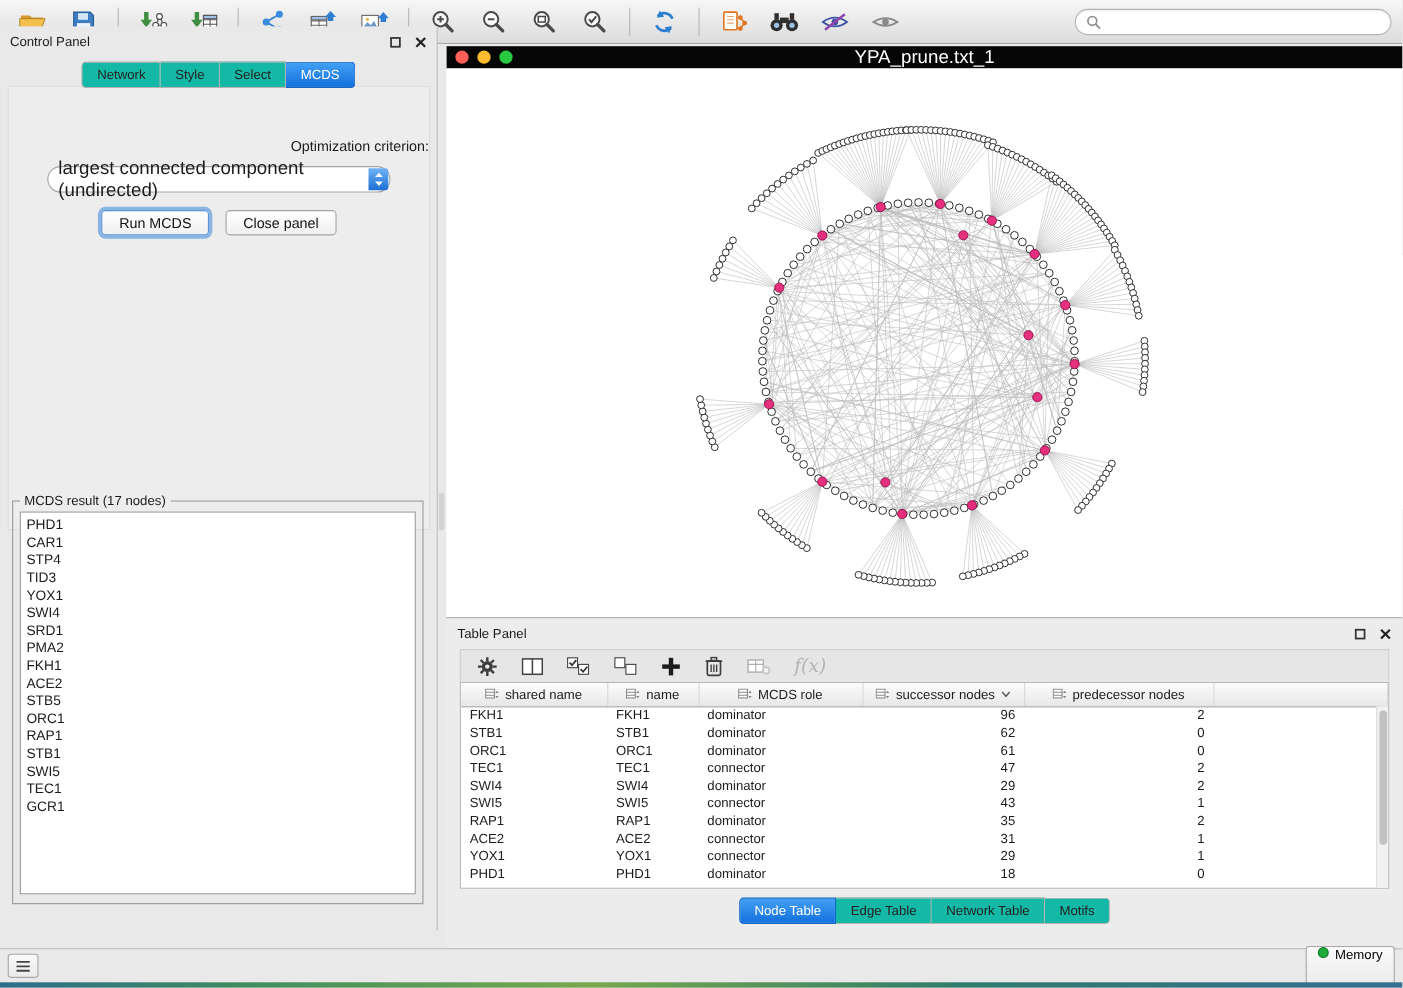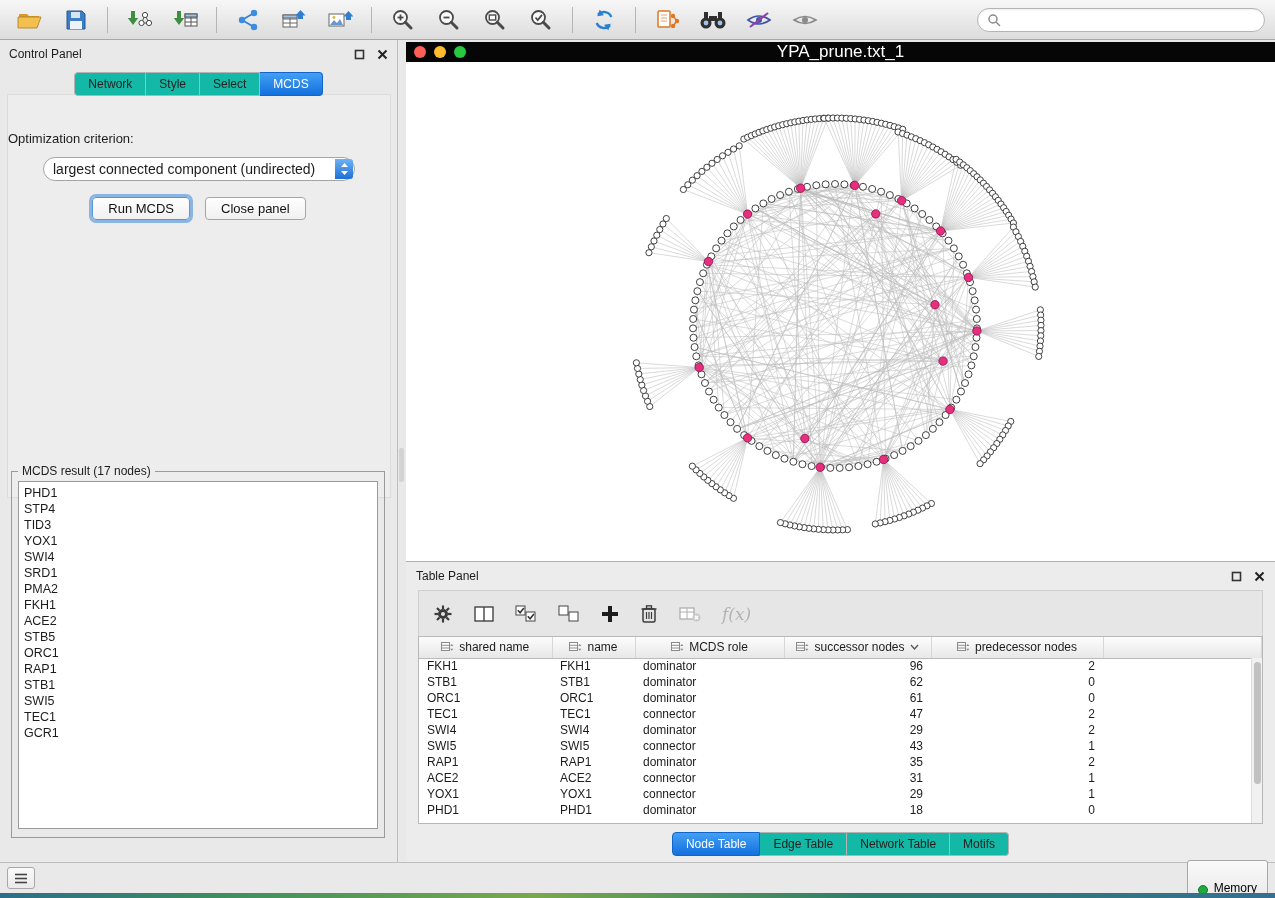--- a/index.html
+++ b/index.html
@@ -9,31 +9,31 @@
 svg{display:block}
 
 
 #toolbar{position:absolute;left:0;top:0;width:1275px;height:40px;background:linear-gradient(#f7f7f7,#dcdcdc);border-bottom:1px solid #a8a8a8;display:flex;align-items:center;padding:0 10px;gap:6px}
 .tb-btn{width:40px;height:32px;display:flex;align-items:center;justify-content:center;border-radius:4px}
 .tb-sep{width:1px;height:26px;background:#b5b5b5;margin:0 5px}
 #search-box{margin-left:auto;width:288px;height:24px;background:#fff;border:1px solid #b5b5b5;border-radius:12px;display:flex;align-items:center;padding:0 9px;gap:5px;box-shadow:inset 0 1px 2px rgba(0,0,0,.08)}
 #search-box input{border:none;outline:none;flex:1;font-size:12px;background:transparent}
 
 
-#control-panel{position:absolute;left:0;top:40px;width:398px;height:822px;background:#e9e9e9;border-right:1px solid #bdbdbd}
+#control-panel{position:absolute;left:0;top:24px;width:398px;height:822px;background:#e9e9e9;border-right:1px solid #bdbdbd}
 .panel-header{height:28px;display:flex;align-items:center;padding:0 9px;font-size:12px}
 .win-icons{margin-left:auto;display:flex;gap:12px;align-items:center}
 .tab-page{position:absolute;left:7px;top:54px;width:384px;height:404px;background:#ededed;border:1px solid #dcdcdc}
 .tabs-row{position:absolute;left:0;top:32px;width:100%;display:flex;justify-content:center;z-index:2}
 .tab{font-size:12px;padding:4px 13px;background:#14b8a6;border:1px solid #b3b3b3;border-left-width:0;color:#222;cursor:pointer;white-space:nowrap}
 .tab:first-child{border-left-width:1px;border-radius:4px 0 0 4px}
 .tab:last-child{border-radius:0 4px 4px 0}
 .tab.active{background:linear-gradient(#43a0f5,#1470dd);color:#fff;border-color:#1265c8}
-.opt-label{text-align:left;margin-top:36px;font-size:13px}
-.select{margin:11px auto 0;width:312px;height:24px;background:#fff;border:1px solid #a5a5a5;border-radius:12px;display:flex;align-items:center;font-size:14px;padding-left:9px;position:relative}
+.opt-label{text-align:right;margin-top:46px;font-size:13px}
+.select{margin:11px auto 0;width:312px;height:24px;background:#fff;border:1px solid #a5a5a5;border-radius:12px;display:flex;align-items:center;font-size:17px;padding-left:9px;position:relative}
 .select .stepper{position:absolute;right:1px;top:1px;bottom:1px;width:18px;border-radius:0 3px 3px 0;background:linear-gradient(#6fb2f5,#1c6fd6);display:flex;align-items:center;justify-content:center}
 .btn-row{display:flex;justify-content:center;gap:15px;margin-top:16px}
 .btn{font-size:13px;padding:3px 15px;background:linear-gradient(#ffffff,#f0f0f0);border:1px solid #a5a5a5;border-radius:4px;color:#111}
 .btn.focused{box-shadow:0 0 0 3px rgba(96,156,222,.7);border-color:#5b95d6}
 #mcds-fieldset{position:absolute;left:11px;top:424px;width:374px;height:374px;border:1px solid #9a9a9a;padding:3px 6px 6px;background:transparent}
 #mcds-fieldset legend{font-size:12px;padding:0 4px}
 #mcds-list{width:100%;height:348px;background:#fff;border:1px solid #9a9a9a;overflow:hidden;padding:3px 5px;font-size:12.5px;line-height:16px}
 .mcds-item{height:16px}
 #v-splitter{position:absolute;left:398px;top:40px;width:8px;height:822px}
 #v-splitter .grip{position:absolute;left:1px;top:408px;width:5px;height:34px;border-radius:2px;background:#d3d3d3}
@@ -42,37 +42,37 @@
 #network-window{position:absolute;left:406px;top:42px;width:869px;height:519px;background:#fff}
 #network-titlebar{height:20px;background:#060606;display:flex;align-items:center;color:#fff;font-size:17px;position:relative}
 .traffic{display:flex;gap:8px;padding-left:8px;z-index:2}
 .traffic span{width:12px;height:12px;border-radius:50%}
 #network-title{position:absolute;left:0;right:0;text-align:center}
 #network-canvas{width:869px;height:499px;background:#fff}
 
 
 #table-panel{position:absolute;left:406px;top:561px;width:869px;height:301px;background:#ececec;border-top:1px solid #b0b0b0;display:flex;flex-direction:column}
 #table-header-bar{height:28px;display:flex;align-items:center;padding:0 10px;font-size:12px}
-#table-toolbar{margin:0 12px;height:46px;background:#e6e6e6;border:1px solid #cfcfcf;border-bottom:none;display:flex;align-items:center;gap:21px;padding:0 14px}
+#table-toolbar{margin:0 12px;height:30px;background:#e6e6e6;border:1px solid #cfcfcf;border-bottom:none;display:flex;align-items:center;gap:21px;padding:0 14px}
 .tt-btn{display:flex;align-items:center;justify-content:center}
 .fx{font-family:"DejaVu Serif",serif;font-style:italic;font-size:17px;color:#b3b3b3}
 #table-wrap{margin:0 12px;height:188px;background:#fff;border:1px solid #b8b8b8;position:relative;overflow:hidden}
 #node-table{width:100%;border-collapse:collapse;table-layout:fixed;font-size:12px}
 #node-table th{height:21px;background:linear-gradient(#fcfcfc,#e7e7e7);border-bottom:1px solid #bbb;border-right:1px solid #d7d7d7;font-weight:normal}
 .th-inner{display:flex;align-items:center;justify-content:center;gap:5px}
 #node-table td{height:16px;padding:0 8px;white-space:nowrap;overflow:hidden}
 td.r{text-align:right;padding-right:14px}
 #table-scrollbar{position:absolute;right:0;top:21px;bottom:0;width:11px;background:#f1f1f1;border-left:1px solid #ddd}
 #table-scrollbar .thumb{position:absolute;left:1.5px;width:7px;top:4px;height:122px;border-radius:4px;background:#c1c1c1}
 #table-tabs{flex:1;display:flex;justify-content:center;align-items:flex-start;padding-top:8px}
 
 
 #status-bar{position:absolute;left:0;top:862px;width:1275px;height:31px;background:#e9e9e9;border-top:1px solid #bdbdbd;display:flex;align-items:center;padding:0 7px}
 #menu-toggle-button{width:28px;height:22px;border:1px solid #a8a8a8;border-radius:3px;background:linear-gradient(#fafafa,#ebebeb);display:flex;align-items:center;justify-content:center}
-#memory-button{margin-left:auto;height:36px;border:1px solid #a8a8a8;border-radius:3px;background:linear-gradient(#fafafa,#ebebeb);display:flex;align-items:flex-end;gap:6px;padding:0 10px;font-size:12px}
+#memory-button{margin-left:auto;height:36px;border:1px solid #a8a8a8;border-radius:3px;background:linear-gradient(#fafafa,#ebebeb);display:flex;align-items:flex-start;gap:6px;padding:0 10px;font-size:12px}
 #memory-dot{width:10px;height:10px;border-radius:50%;background:#1faa3c;border:1px solid #0e7d27}
 #wallpaper-strip{position:absolute;left:0;top:893px;width:1275px;height:5px;background:linear-gradient(90deg,#2c6e8a,#3f8f5f 18%,#79a84c 42%,#2f7d6b 68%,#356f93)}
 </style>
 </head>
 <body>
 
 <div id="toolbar">
   <button class="tb-btn">
     <span>
         <svg width="26" height="22" viewBox="0 0 26 22">
@@ -291,20 +291,21 @@
     </div>
     <div class="btn-row">
       <button class="btn focused">Run MCDS</button>
       <button class="btn">Close panel</button>
     </div>
   </div>
   <fieldset id="mcds-fieldset">
     <legend>MCDS result (17 nodes)</legend>
     <div id="mcds-list">
         <div class="mcds-item">PHD1</div>
+        <div class="mcds-item">CAR1</div>
         <div class="mcds-item">STP4</div>
         <div class="mcds-item">TID3</div>
         <div class="mcds-item">YOX1</div>
         <div class="mcds-item">SWI4</div>
         <div class="mcds-item">SRD1</div>
         <div class="mcds-item">PMA2</div>
         <div class="mcds-item">FKH1</div>
         <div class="mcds-item">ACE2</div>
         <div class="mcds-item">STB5</div>
         <div class="mcds-item">ORC1</div>

